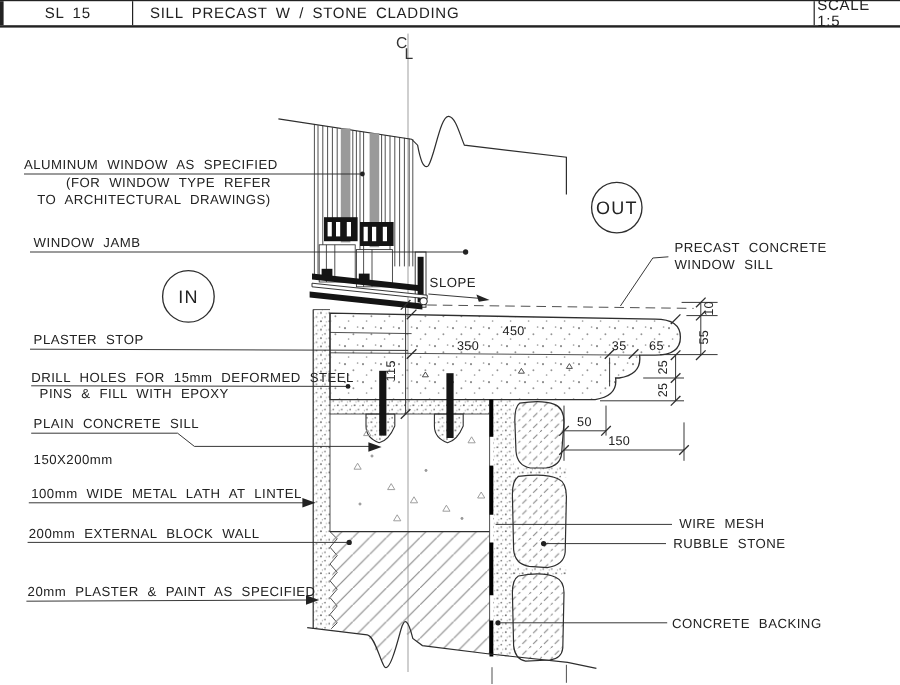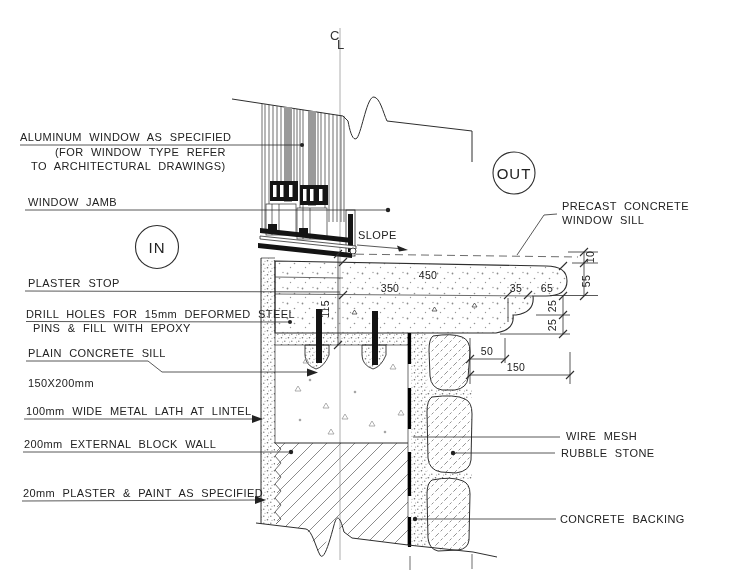--- a/index.html
+++ b/index.html
@@ -26,20 +26,25 @@
        letter-spacing:0.4px;word-spacing:4px;}
   .dimtxt{font-family:"Liberation Sans",sans-serif;font-size:10.5px;fill:#222;letter-spacing:0.3px;}
   .cltxt{font-family:"Liberation Sans",sans-serif;font-size:13px;fill:#333;}
   .mark{font-family:"Liberation Sans",sans-serif;font-size:15px;fill:#222;letter-spacing:1px;}
 </style>
 </head>
 <body>
 
 <div id="stage">
 
+  <div id="hdr">
+    <div class="cell c1">SL 15</div>
+    <div class="cell c2">SILL PRECAST W / STONE CLADDING</div>
+    <div class="cell c3">SCALE 1:5</div>
+  </div>
 
   <svg width="750" height="571" viewBox="0 0 750 571">
     <defs>
       <pattern id="stip1" width="7" height="7" patternUnits="userSpaceOnUse">
         <circle cx="1.5" cy="1.8" r="0.8" fill="#6f6f6f"></circle>
         <circle cx="4.8" cy="5.2" r="0.7" fill="#7a7a7a"></circle>
         <circle cx="6" cy="2.2" r="0.5" fill="#8a8a8a"></circle>
         <circle cx="2.6" cy="6.1" r="0.5" fill="#8a8a8a"></circle>
       </pattern>
       <pattern id="stip2" width="15" height="15" patternUnits="userSpaceOnUse">

